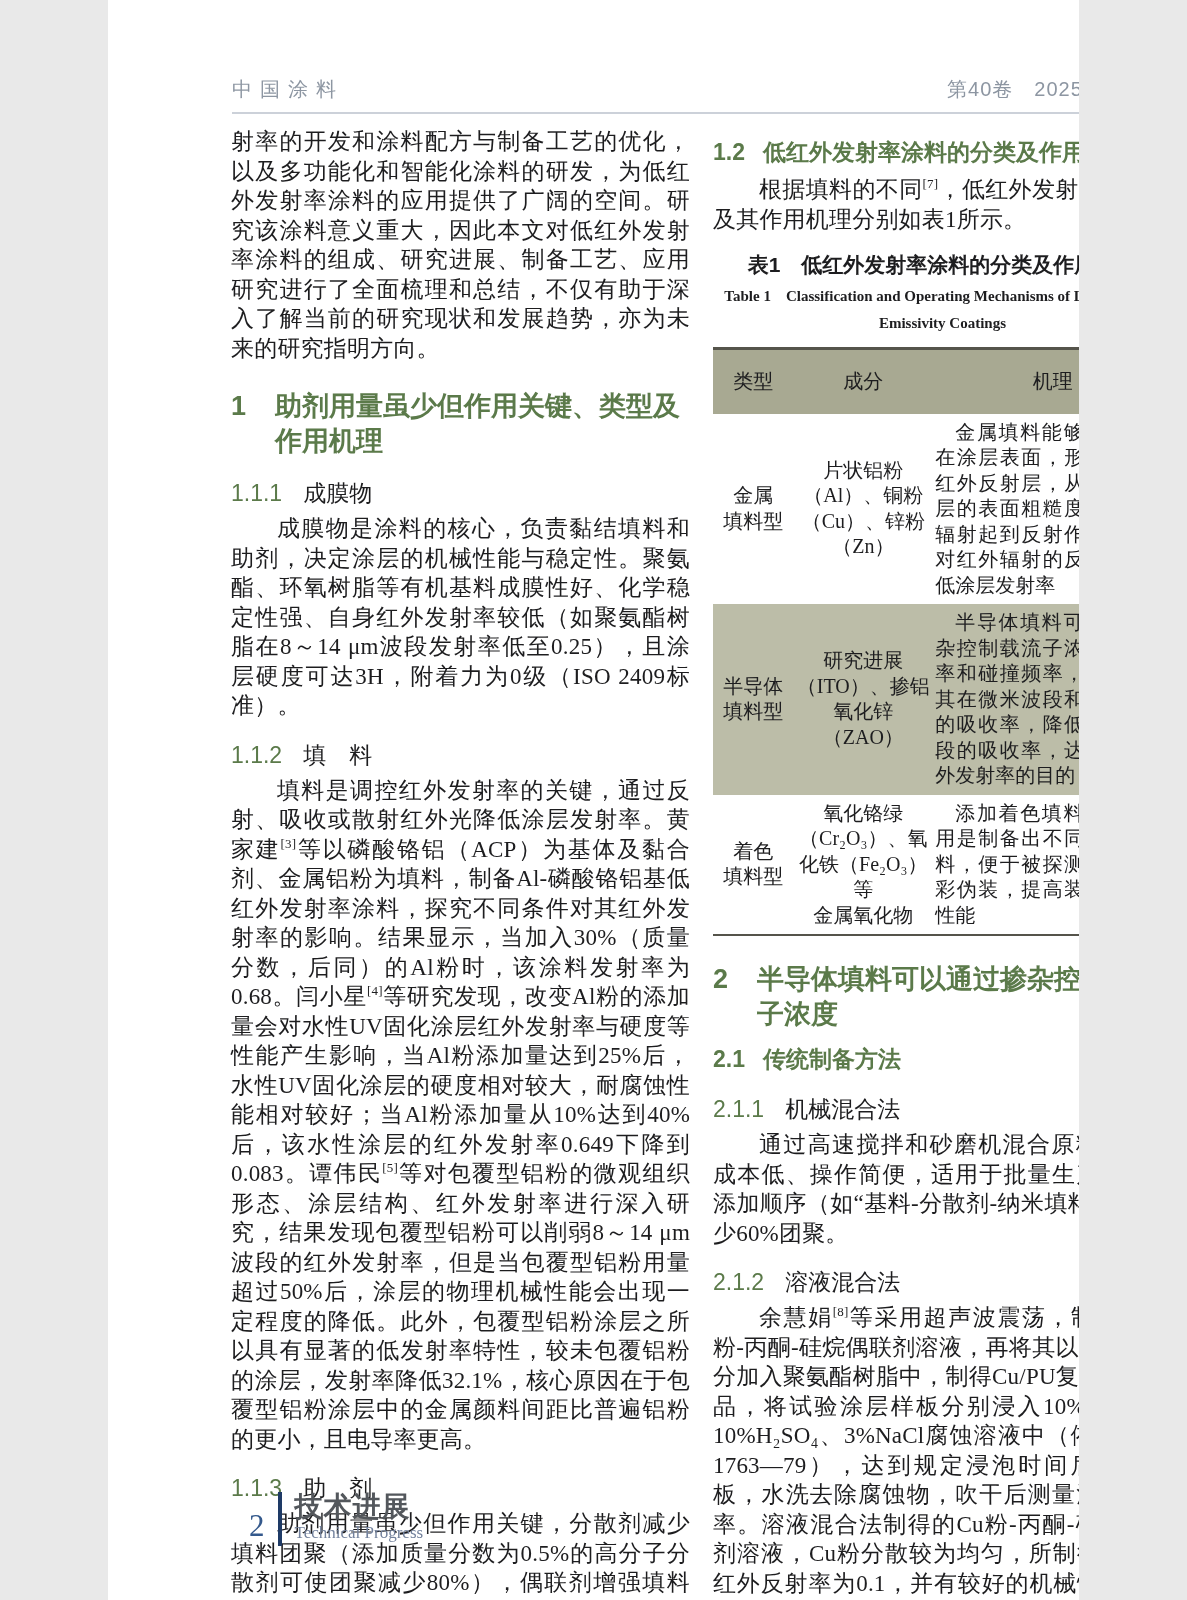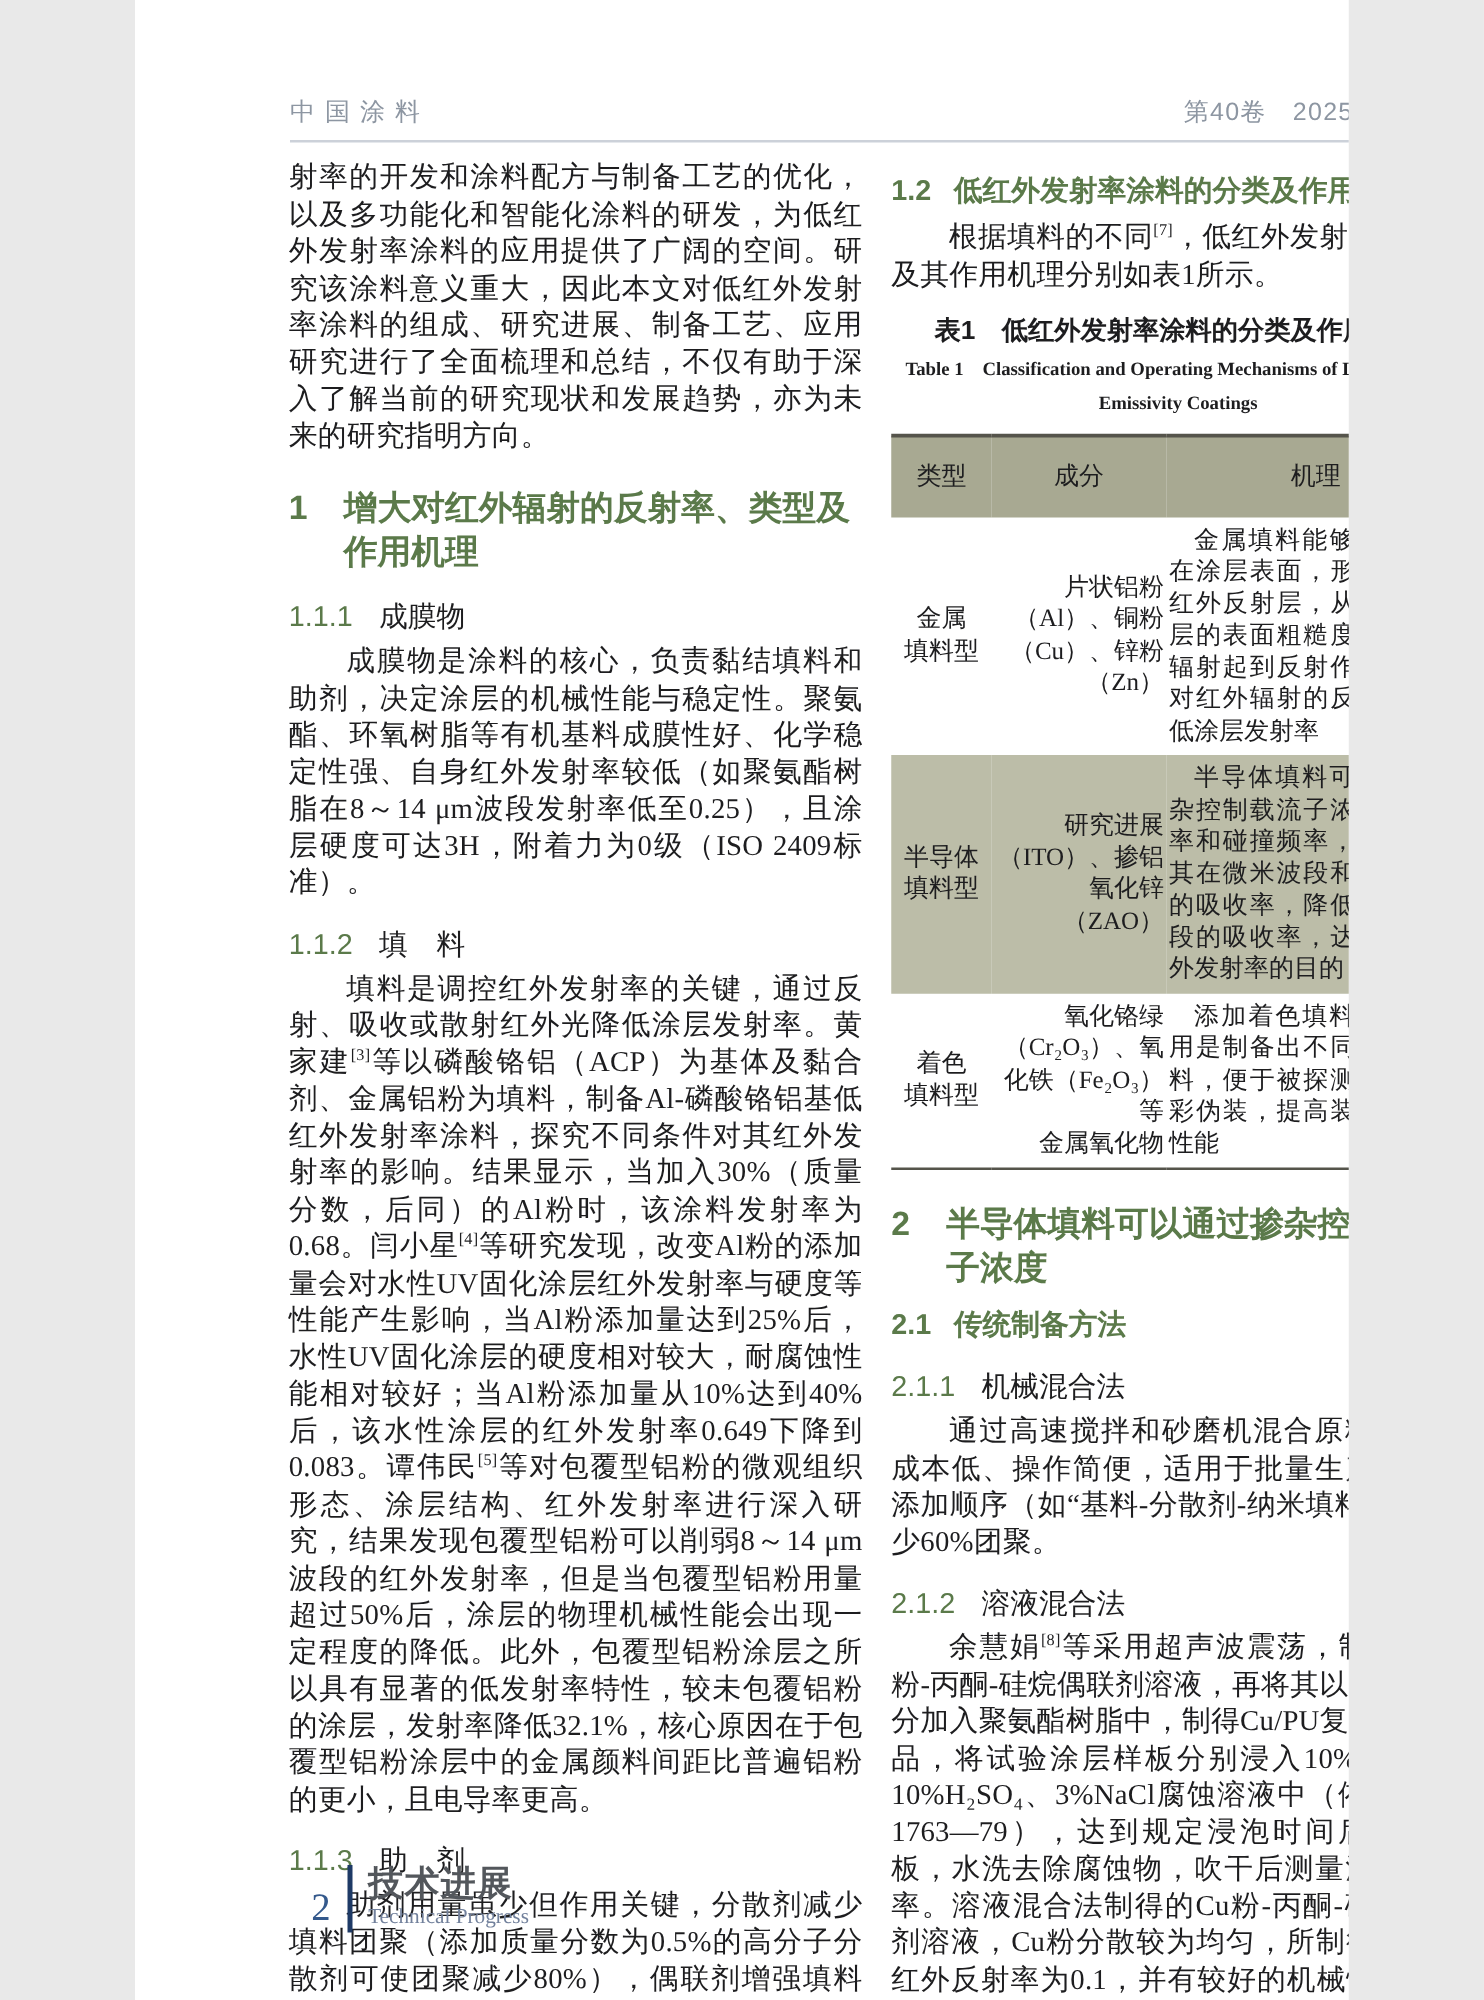--- a/index.html
+++ b/index.html
@@ -74,21 +74,21 @@
   table.cls{
     width:100%;border-collapse:collapse;table-layout:fixed;
     border-top:3px solid var(--tbl-border);border-bottom:2px solid var(--tbl-border);
     font-size:20px;line-height:25.5px;margin-bottom:18px;
   }
   table.cls thead tr{background:var(--tbl-head-bg);}
   table.cls th{font-weight:normal;padding:19px 2px;text-align:center;}
   table.cls tbody tr.shaded{background:var(--tbl-shade-bg);}
   table.cls td{padding:6px 2px;vertical-align:middle;}
   td.type-cell{text-align:center;white-space:pre-line;}
-  td.comp-cell{text-align:right;white-space:pre-line;}
+  td.comp-cell{text-align:center;white-space:pre-line;}
   td.mech-cell{text-align:justify;text-indent:1em;padding-right:4px;}
   col.c-type{width:17.5%;}
   col.c-comp{width:30.5%;}
   col.c-mech{width:52%;}
   
   .page-footer{position:absolute;left:141px;top:1492px;display:flex;gap:13px;}
   .pnum{
     font-size:31px;color:var(--footer-blue);align-self:flex-end;
     margin-bottom:2px;font-family:"Liberation Serif","DejaVu Serif",serif;
   }
@@ -108,21 +108,21 @@
     <span class="journal">中国涂料</span>
     <span class="issue">第40卷　2025年第09期</span>
   </div>
   <div class="header-rule"></div>
 
   <div class="content">
     <div class="col" id="col-left">
         <p class="body-p no-indent">射率的开发和涂料配方与制备工艺的优化，以及多功能化和智能化涂料的研发，为低红外发射率涂料的应用提供了广阔的空间。研究该涂料意义重大，因此本文对低红外发射率涂料的组成、研究进展、制备工艺、应用研究进行了全面梳理和总结，不仅有助于深入了解当前的研究现状和发展趋势，亦为未来的研究指明方向。</p>
         <div class="sec1">
           <span class="num">1</span>
-          <span class="txt">增大对红外辐射的反射率、类型及作用机理</span>
+          <span class="txt">助剂用量虽少但作用关键、类型及作用机理</span>
         </div>
         <div class="sec3">
           <span class="num">1.1.1</span>
           <span class="txt">成膜物</span>
         </div>
         <p class="body-p">成膜物是涂料的核心，负责黏结填料和助剂，决定涂层的机械性能与稳定性。聚氨酯、环氧树脂等有机基料成膜性好、化学稳定性强、自身红外发射率较低（如聚氨酯树脂在8～14 μm波段发射率低至0.25），且涂层硬度可达3H，附着力为0级（ISO 2409标准）。</p>
         <div class="sec3">
           <span class="num">1.1.2</span>
           <span class="txt">填　料</span>
         </div>

